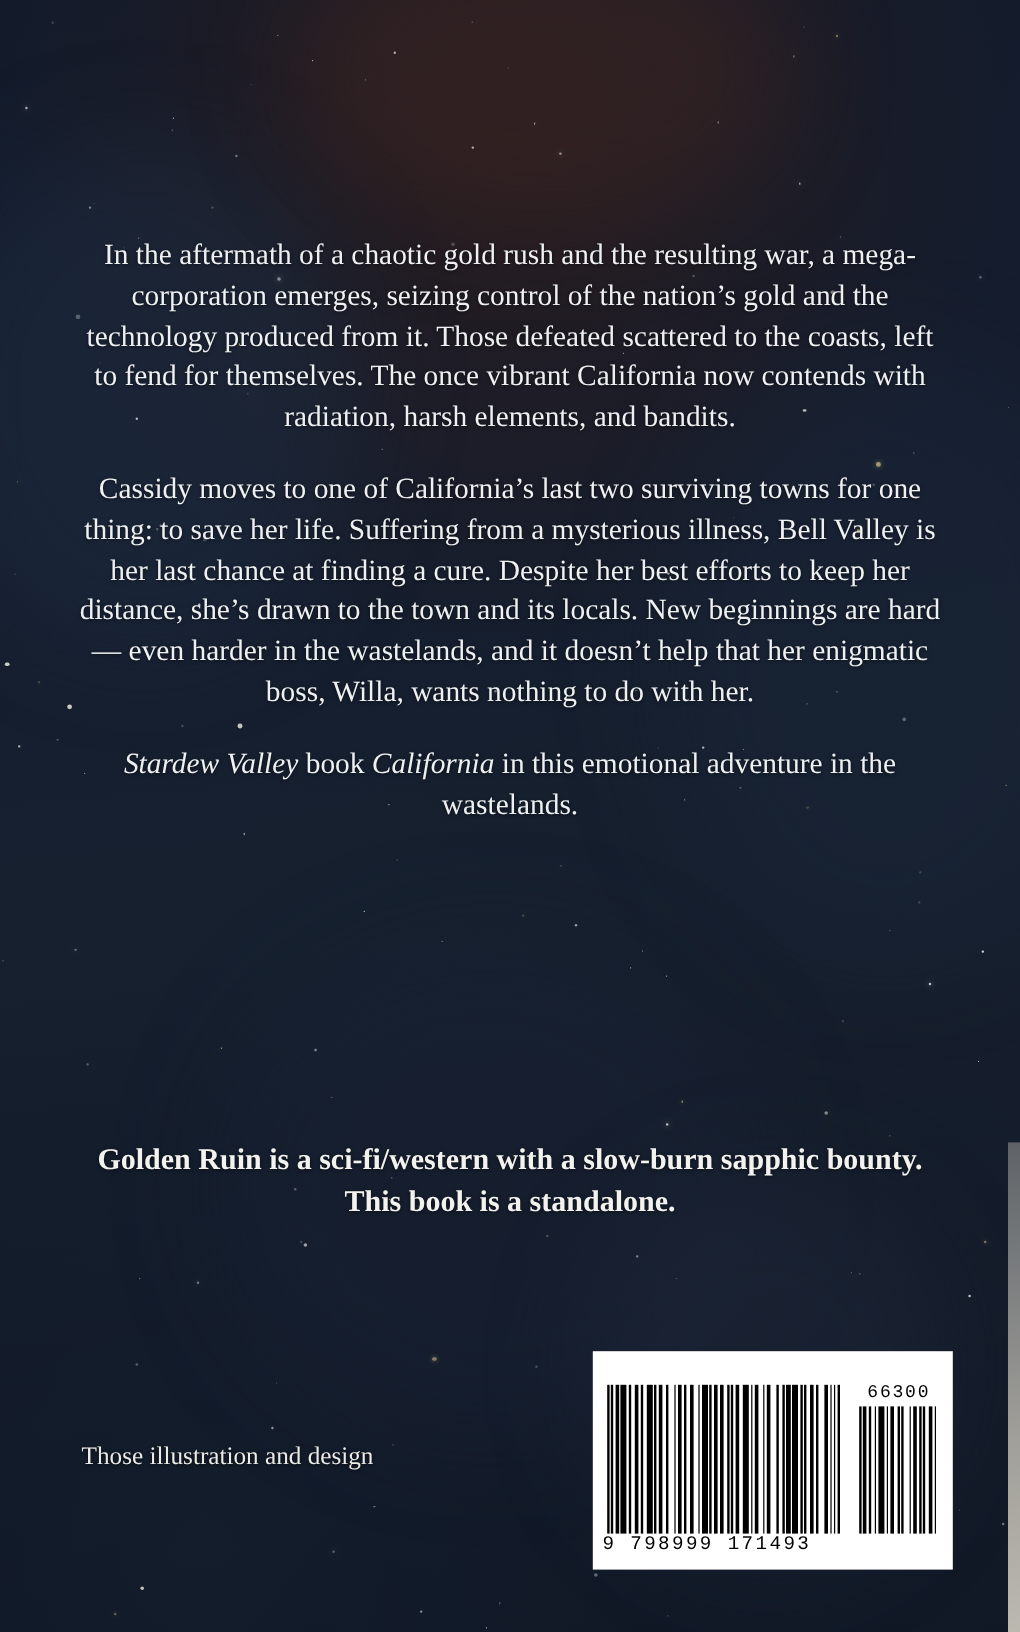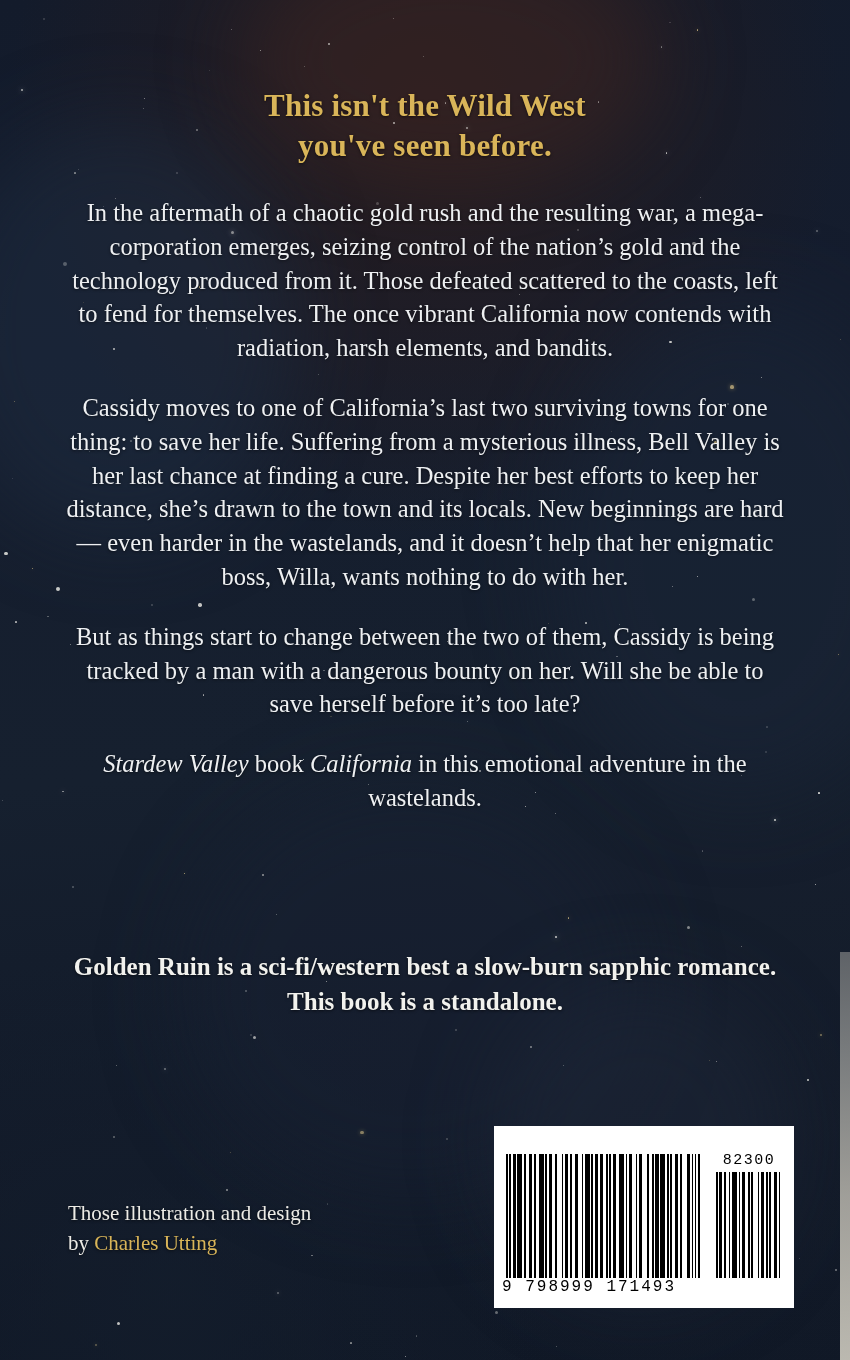--- a/index.html
+++ b/index.html
@@ -346,37 +346,31 @@
       <div class="star" style="width: 1.26px; height: 1.26px; left: 367.5px; top: 783.9px; opacity: 0.45;"></div>
       <div class="star" style="width: 1.16px; height: 1.16px; left: 610.5px; top: 430.7px; opacity: 0.19; background: rgb(232, 207, 142); box-shadow: rgba(220, 190, 110, 0.8) 0px 0px 4px;"></div>
       <div class="star" style="width: 1.85px; height: 1.85px; left: 530.4px; top: 1045.9px; opacity: 0.48;"></div>
       <div class="star" style="width: 1.72px; height: 1.72px; left: 616.1px; top: 655.6px; opacity: 0.36;"></div>
       <div class="star" style="width: 0.91px; height: 0.91px; left: 82.5px; top: 302px; opacity: 0.25; background: rgb(232, 207, 142); box-shadow: rgba(220, 190, 110, 0.8) 0px 0px 4px;"></div>
       <div class="star" style="width: 2.19px; height: 2.19px; left: 669.4px; top: 340.7px; opacity: 0.75;"></div>
     </div>
 
   <div class="content">
 
-    <div class="tagline">
-      <span>This isn't the Wild West</span>
-      <span>you've seen before.</span>
-    </div>
 
     <div class="blurb">
       <p>In the aftermath of a chaotic gold rush and the resulting war, a mega-corporation emerges, seizing control of the nation’s gold and the technology produced from it. Those defeated scattered to the coasts, left to fend for themselves. The once vibrant California now contends with radiation, harsh elements, and bandits.</p>
       <p>Cassidy moves to one of California’s last two surviving towns for one thing: to save her life. Suffering from a mysterious illness, Bell Valley is her last chance at finding a cure. Despite her best efforts to keep her distance, she’s drawn to the town and its locals. New beginnings are hard — even harder in the wastelands, and it doesn’t help that her enigmatic boss, Willa, wants nothing to do with her.</p>
-      <p>But as things start to change between the two of them, Cassidy is being tracked by a man with a dangerous bounty on her. Will she be able to save herself before it’s too late?</p>
       <p class="comp"><em>Stardew Valley</em><span> book </span><em>California</em><span> in this emotional adventure in the wastelands.</span></p>
     </div>
 
-    <div class="standalone">Golden Ruin is a sci-fi/western best a slow-burn sapphic romance. This book is a standalone.</div>
+    <div class="standalone">Golden Ruin is a sci-fi/western with a slow-burn sapphic bounty. This book is a standalone.</div>
 
     <div class="credit">
       <div>Those illustration and design</div>
-      <div><span>by </span><span class="artist">Charles Utting</span></div>
     </div>
 
     <div class="barcode-box">
       <div class="bars-main" id="bars-main">
           <div class="bar" style="width:1.65px"></div>
           <div class="gap" style="width:1.65px"></div>
           <div class="bar" style="width:1.65px"></div>
           <div class="gap" style="width:1.65px"></div>
           <div class="bar" style="width:3.29px"></div>
           <div class="gap" style="width:1.65px"></div>
@@ -448,21 +442,21 @@
           <div class="gap" style="width:4.94px"></div>
           <div class="bar" style="width:3.29px"></div>
           <div class="gap" style="width:1.65px"></div>
           <div class="bar" style="width:1.65px"></div>
           <div class="gap" style="width:1.65px"></div>
           <div class="bar" style="width:1.65px"></div>
           <div class="gap" style="width:1.65px"></div>
           <div class="bar" style="width:1.65px"></div>
           <div class="gap" style="width:1.65px"></div>
         </div>
-      <div class="addon-digits">82300</div>
+      <div class="addon-digits">66300</div>
       <div class="bars-addon" id="bars-addon">
           <div class="bar" style="width:1.61px"></div>
           <div class="gap" style="width:1.61px"></div>
           <div class="bar" style="width:3.22px"></div>
           <div class="gap" style="width:1.61px"></div>
           <div class="bar" style="width:1.61px"></div>
           <div class="gap" style="width:3.22px"></div>
           <div class="bar" style="width:1.61px"></div>
           <div class="gap" style="width:1.61px"></div>
           <div class="bar" style="width:4.83px"></div>

